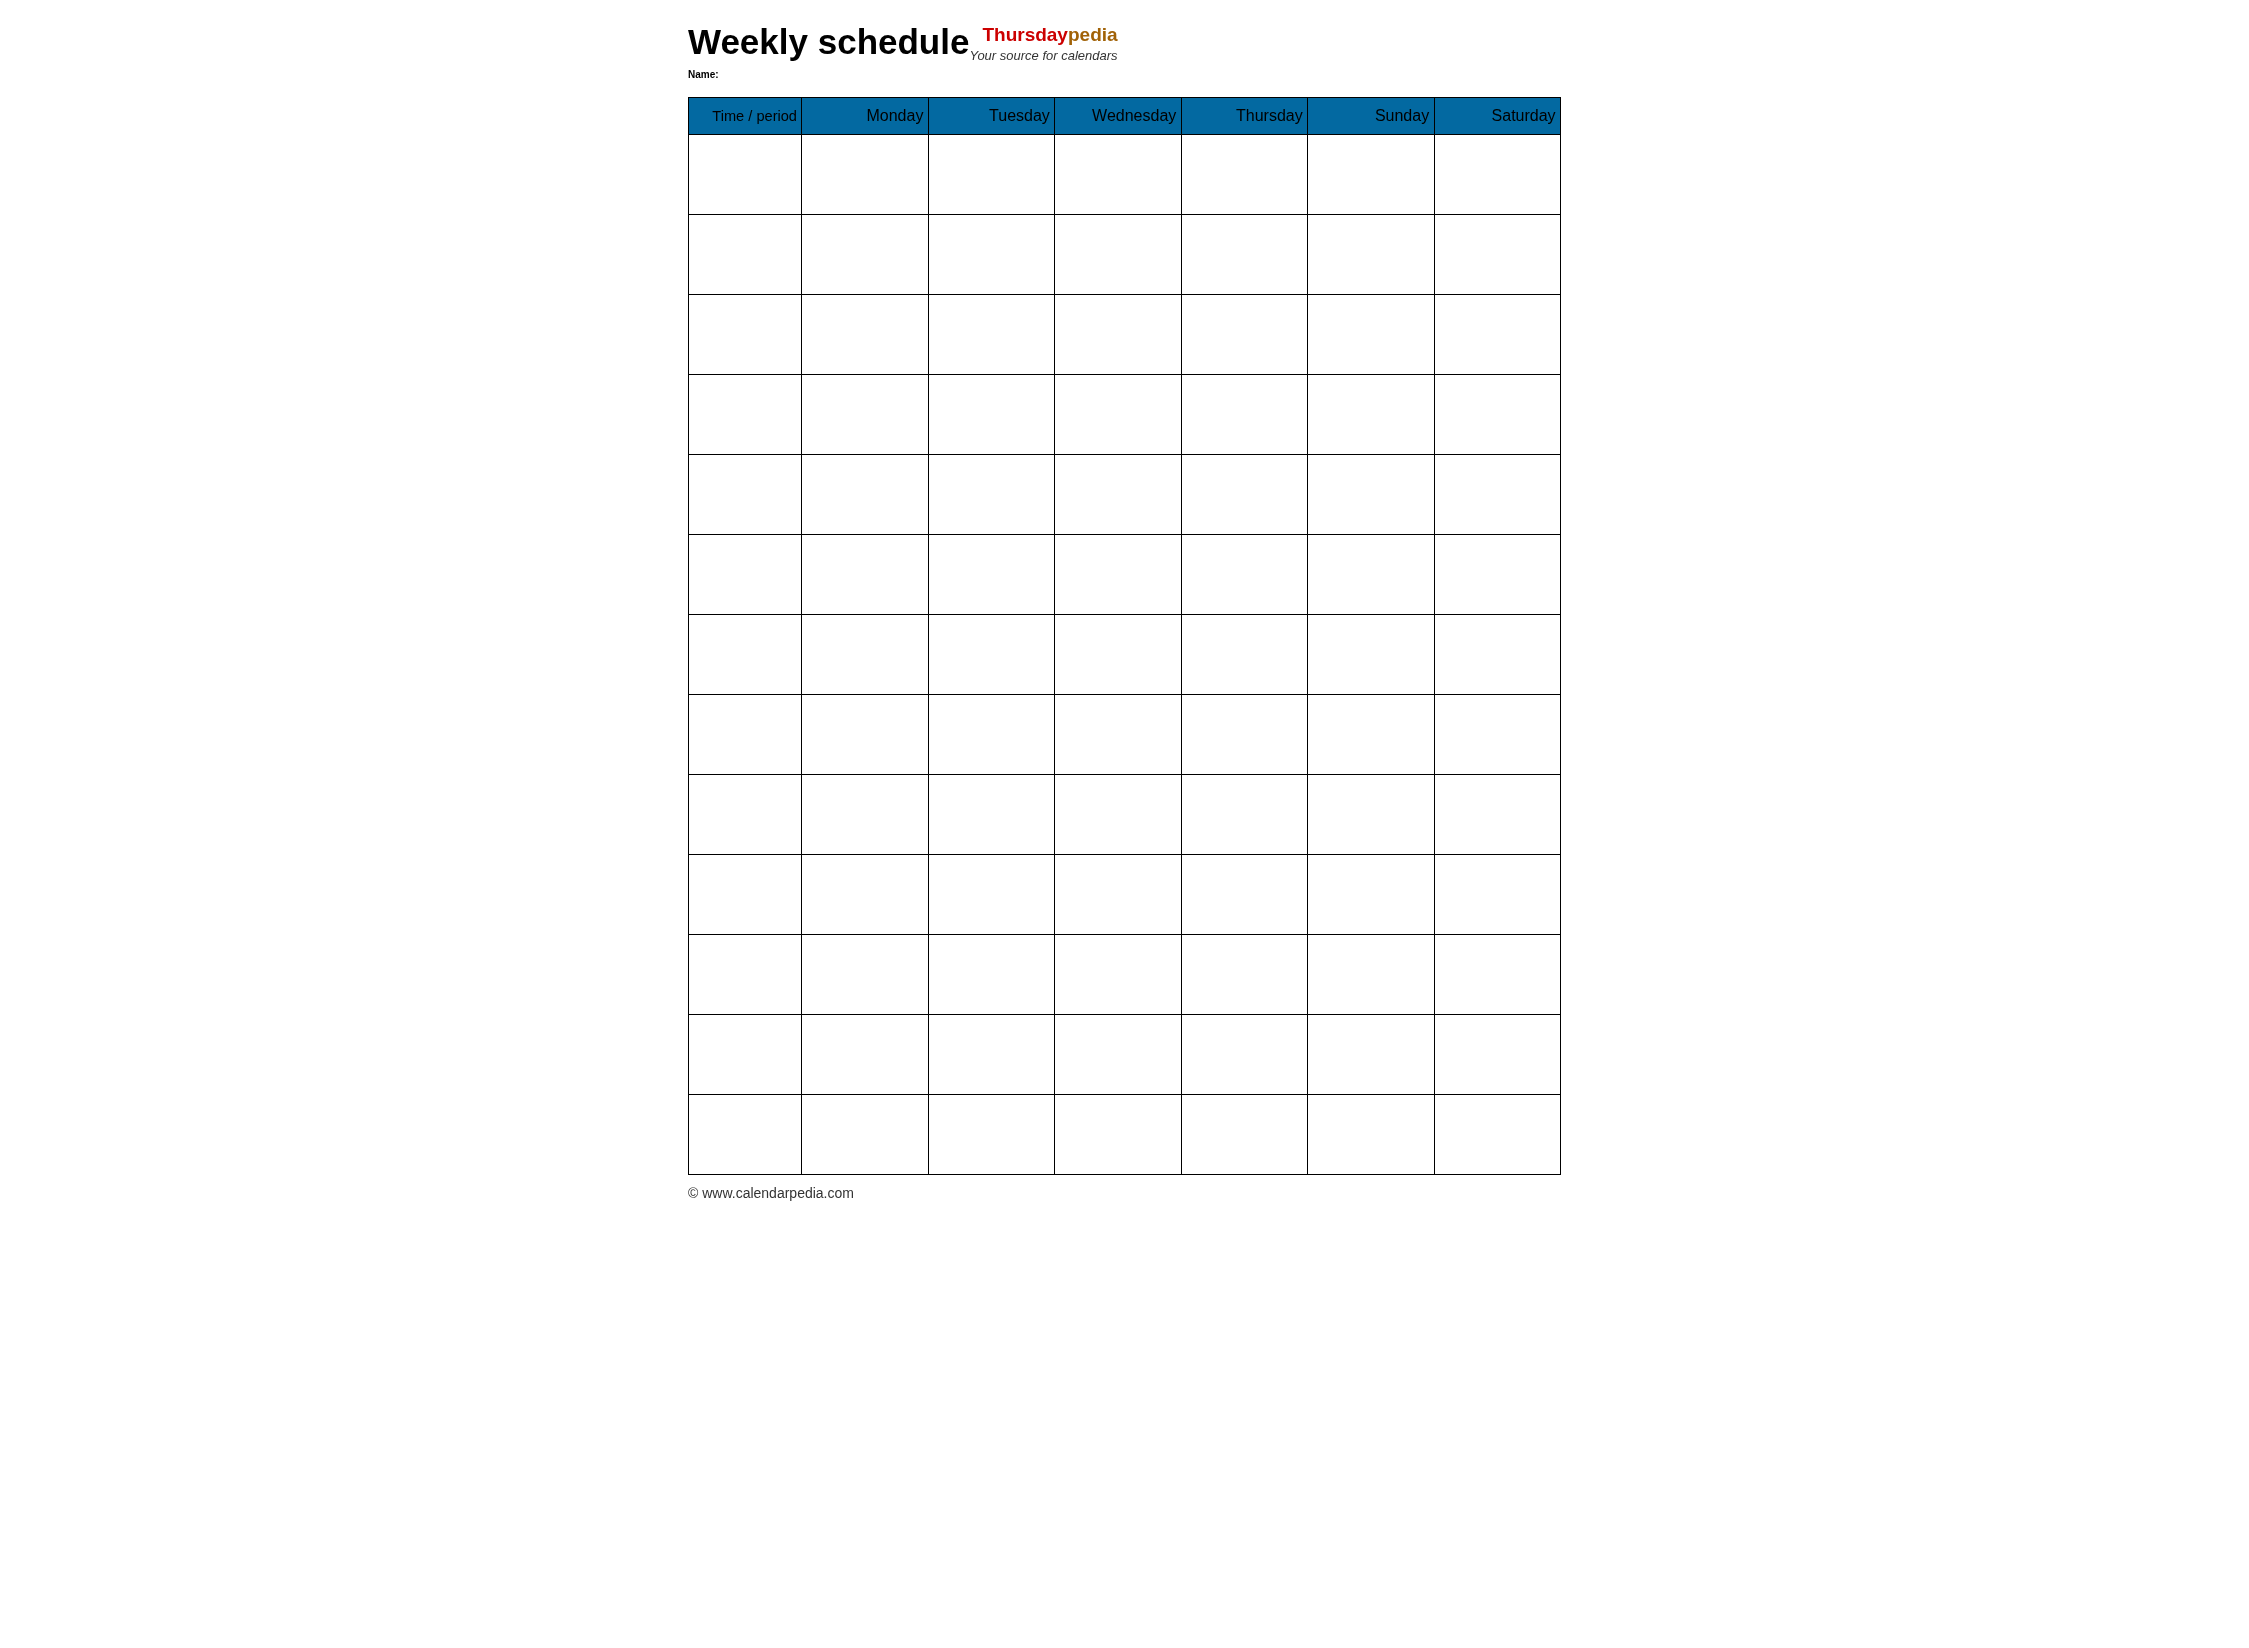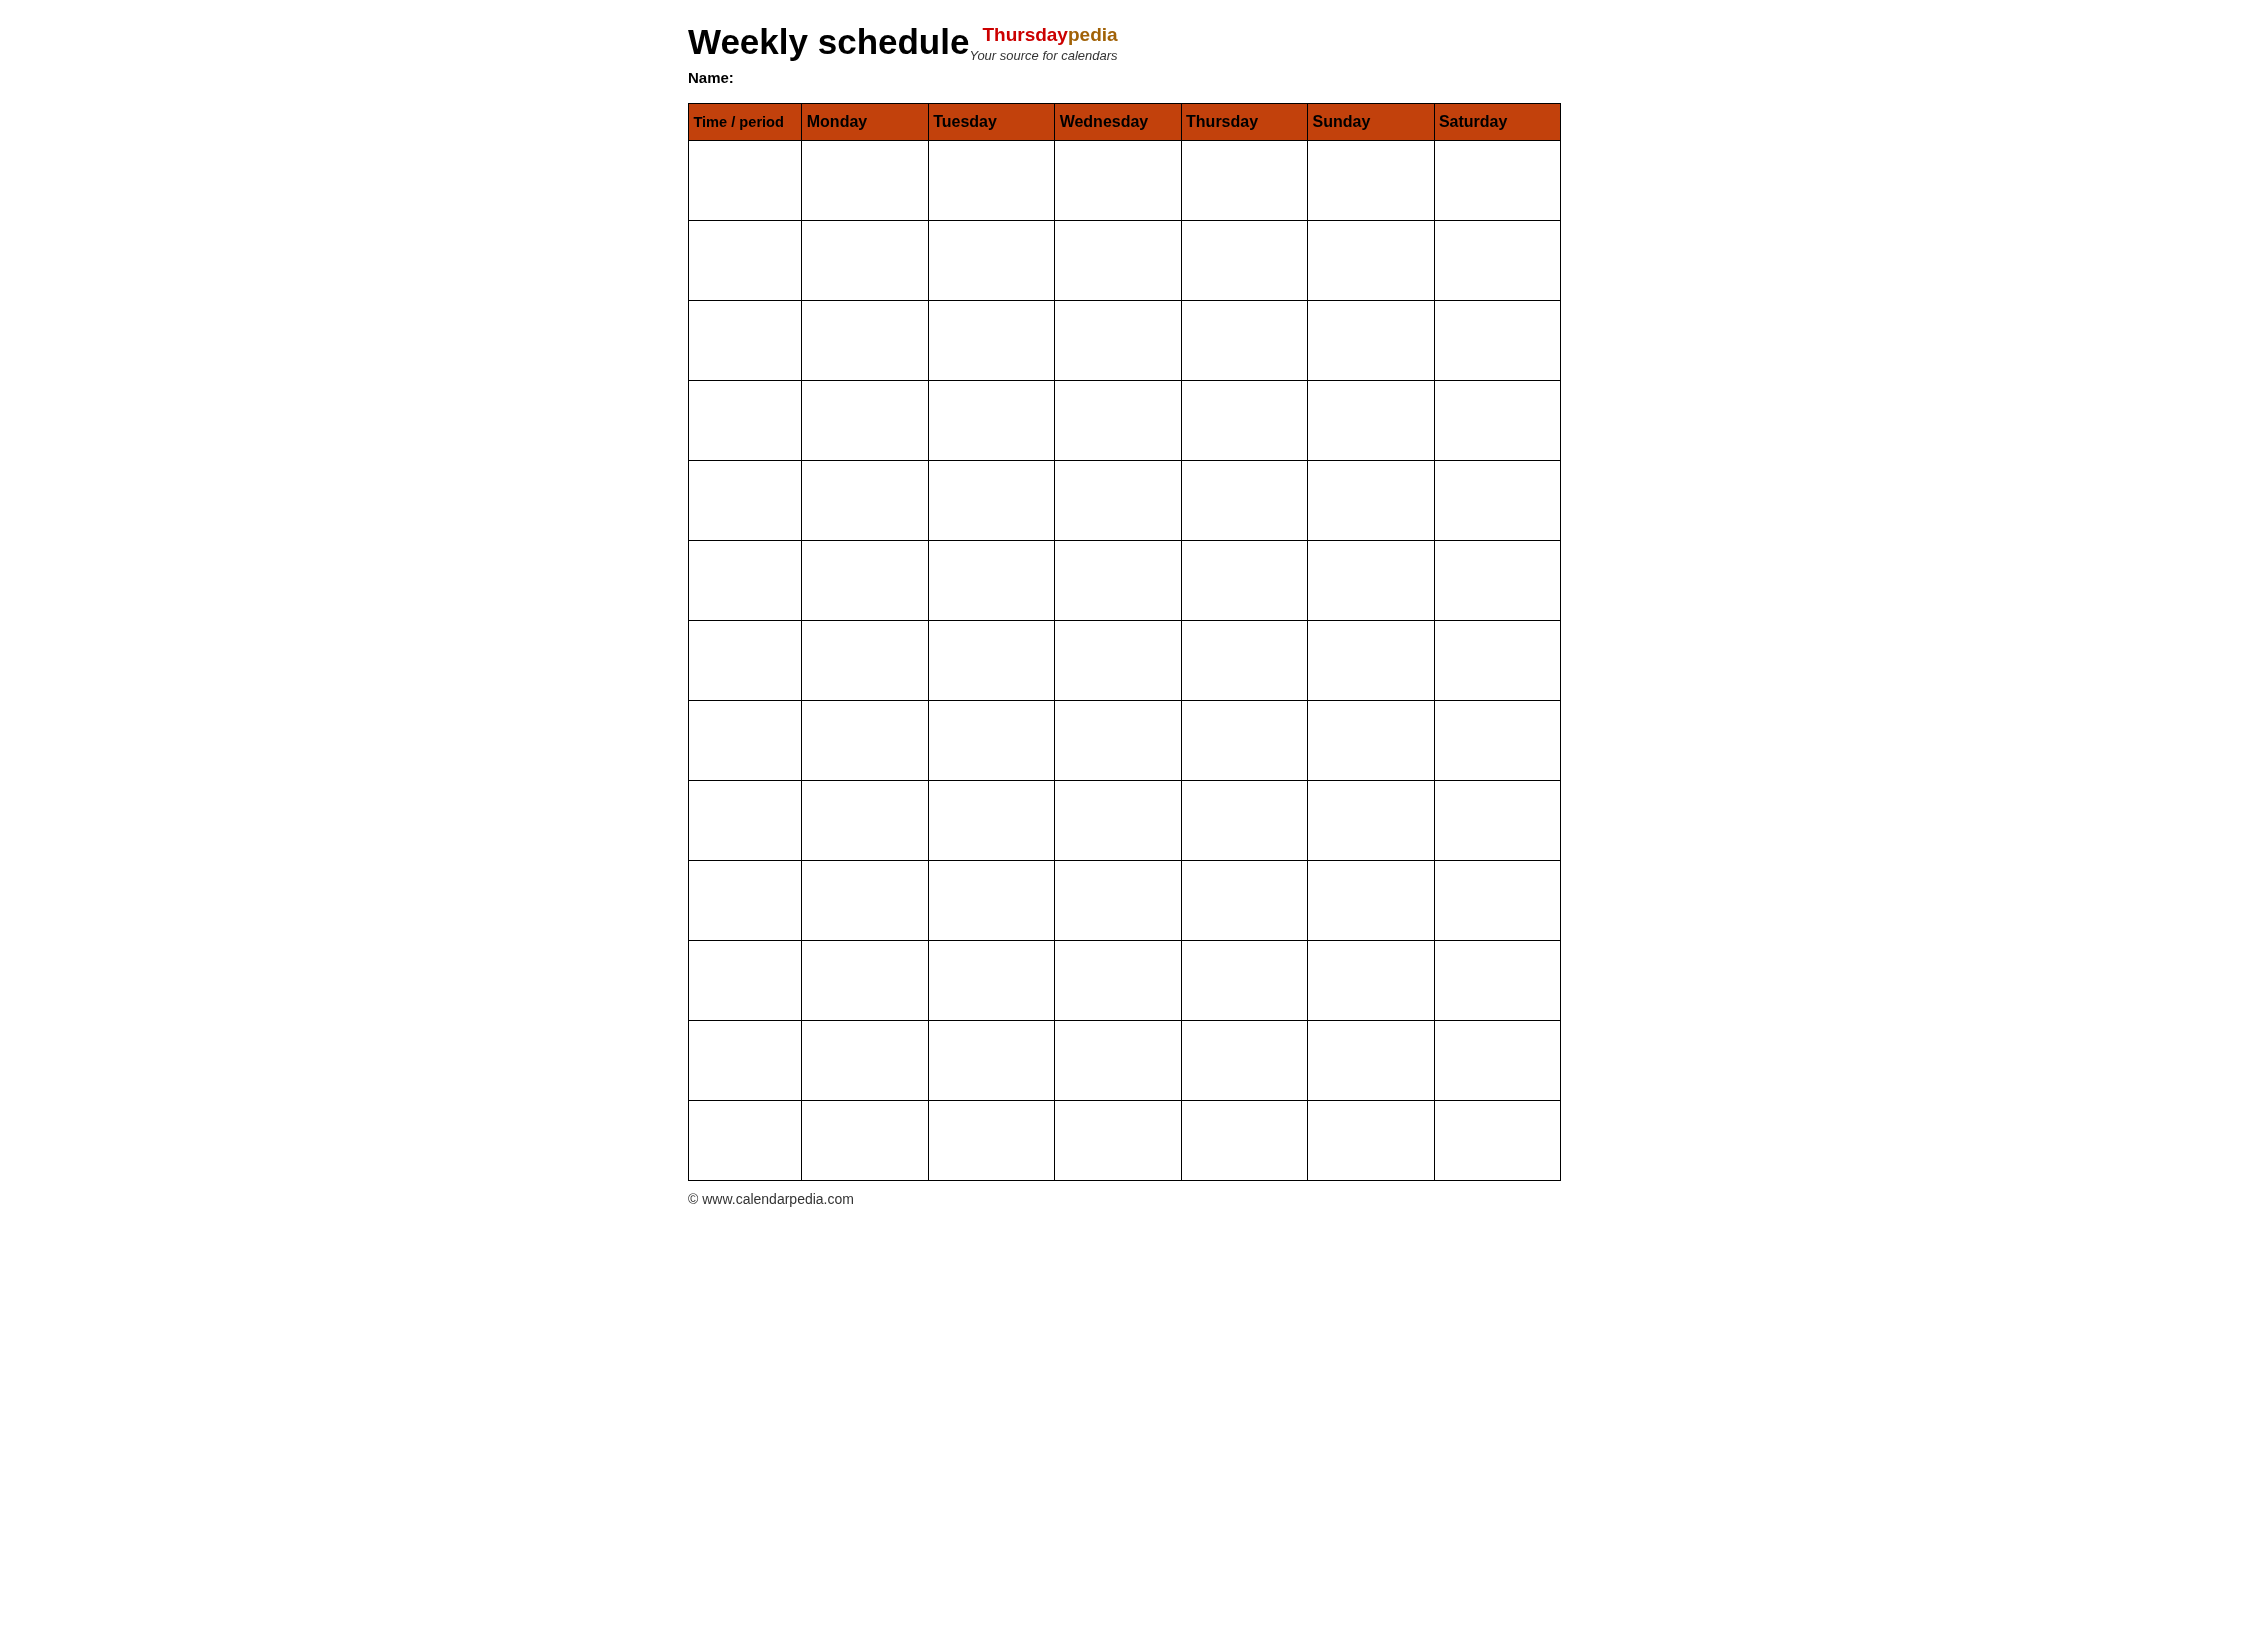--- a/index.html
+++ b/index.html
@@ -32,21 +32,21 @@
     }
 
     .main-title {
       font-size: 35px;
       font-weight: bold;
       color: #000;
       line-height: 1.1;
     }
 
     .name-label {
-      font-size: 15px;
+      font-size: 10px;
       font-weight: bold;
       color: #000;
       margin-top: 7.3px;
     }
 
     .logo-section {
       display: flex;
       flex-direction: column;
       align-items: flex-end;
       font-size: 16px;
@@ -78,24 +78,24 @@
     }
 
     .schedule-table th,
     .schedule-table td {
       border: 1.1px solid #000;
       padding: 0;
       height: 80px;
     }
 
     .schedule-table th {
-      background: #c2410c;
-      font-weight: bold;
+      background: #0369a1;
+      font-weight: normal;
       font-size: 16px;
-      text-align: left;
+      text-align: right;
       padding: 8.7px 4.4px;
       height: auto;
       border-bottom: 1.8px solid #000;
     }
 
     .schedule-table th:first-child {
       width: 13%;
       font-size: 14.6px;
     }
 

